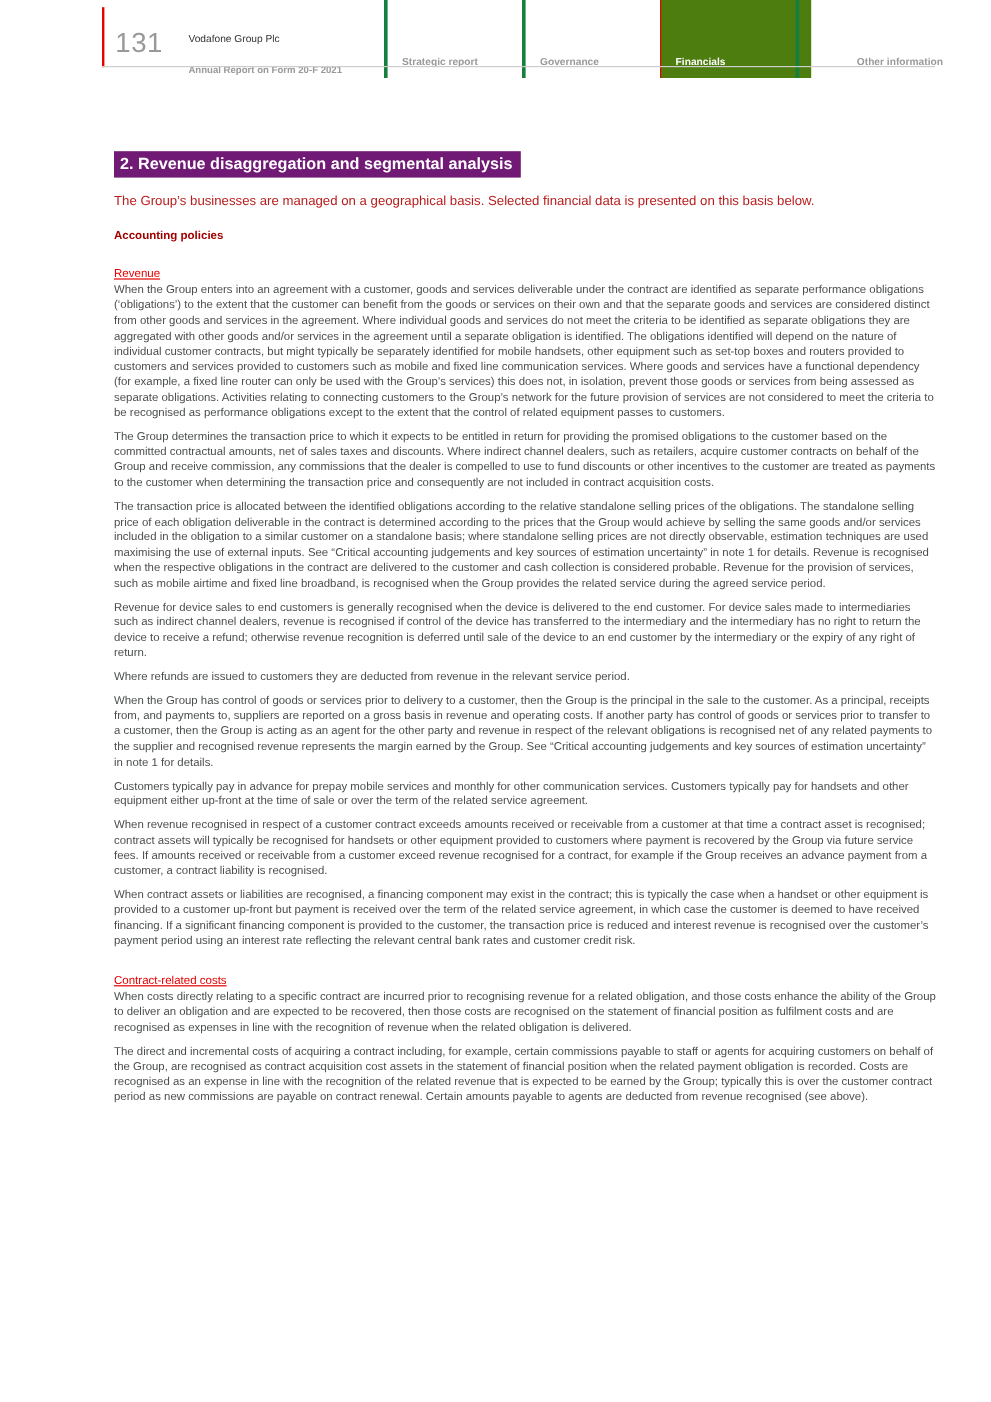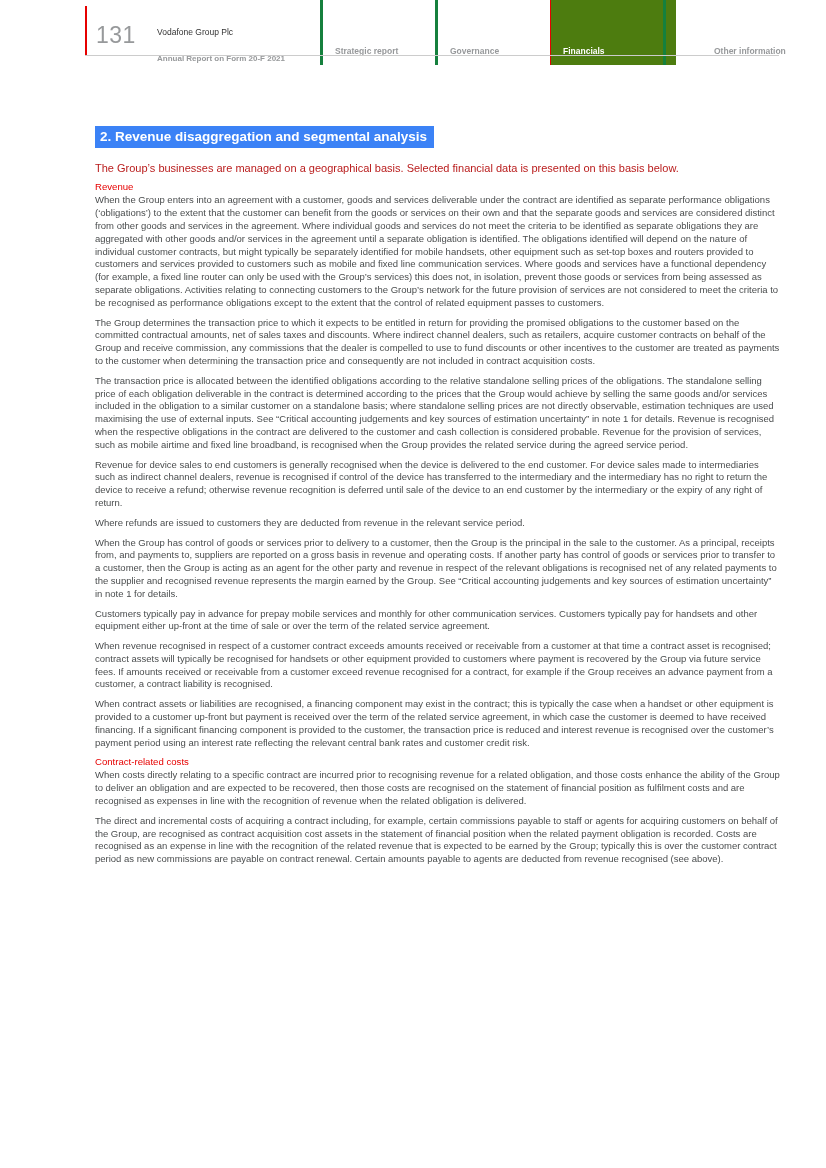--- a/index.html
+++ b/index.html
@@ -32,38 +32,38 @@
   .tab.active { background: #4d7c0f; color: #ffffff; border-left: 1px solid #e60000; }
   .tab-1 { left: 320px; width: 115px; }
   .tab-2 { left: 435px; width: 115px; text-align: right; }
   .tab-3 { left: 550px; width: 113px; }
   .tab-4 { left: 663px; width: 115px; border-right: 1px solid #d9d9d9; padding-left: 48px; }
 
   
   main { margin: 70px 46px 0 95px; width: 686px; }
   .section-heading {
     display: inline-block;
-    background: #3b82f6; color: #ffffff;
+    background: #701a75; color: #ffffff;
     font-size: 13.5px; font-weight: bold;
     padding: 3px 7px 4px 5px;
   }
   .intro {
     color: #b91c1c;
     font-size: 11px; line-height: 1.4;
     margin-top: 13px;
   }
   .ap-heading {
     color: #a00000; font-weight: bold;
     font-size: 9.6px;
     margin-top: 15px;
   }
   .red-sub {
     color: #e60000;
     font-size: 9.6px;
-    margin-top: 5px; margin-bottom: 2px;
+    margin-top: 21px; margin-bottom: 2px; text-decoration: underline;
   }
   p.body {
     color: #4a4d4e;
     font-size: 9.5px; line-height: 12.8px;
     margin: 0 0 7px 0;
     text-align: left;
   }
 </style>
 </head>
 <body>
@@ -88,20 +88,21 @@
     <span>Other information</span>
   </div>
   <div class="header-rule"></div>
 </div>
 
 <main>
   <h1 class="section-heading">2. Revenue disaggregation and segmental analysis</h1>
 
   <p class="intro">The Group’s businesses are managed on a geographical basis. Selected financial data is presented on this basis below.</p>
 
+  <h2 class="ap-heading">Accounting policies</h2>
 
   <h3 class="red-sub">Revenue</h3>
 
   <p class="body">When the Group enters into an agreement with a customer, goods and services deliverable under the contract are identified as separate performance obligations (‘obligations’) to the extent that the customer can benefit from the goods or services on their own and that the separate goods and services are considered distinct from other goods and services in the agreement. Where individual goods and services do not meet the criteria to be identified as separate obligations they are aggregated with other goods and/or services in the agreement until a separate obligation is identified. The obligations identified will depend on the nature of individual customer contracts, but might typically be separately identified for mobile handsets, other equipment such as set-top boxes and routers provided to customers and services provided to customers such as mobile and fixed line communication services. Where goods and services have a functional dependency (for example, a fixed line router can only be used with the Group’s services) this does not, in isolation, prevent those goods or services from being assessed as separate obligations. Activities relating to connecting customers to the Group’s network for the future provision of services are not considered to meet the criteria to be recognised as performance obligations except to the extent that the control of related equipment passes to customers.</p>
   <p class="body">The Group determines the transaction price to which it expects to be entitled in return for providing the promised obligations to the customer based on the committed contractual amounts, net of sales taxes and discounts. Where indirect channel dealers, such as retailers, acquire customer contracts on behalf of the Group and receive commission, any commissions that the dealer is compelled to use to fund discounts or other incentives to the customer are treated as payments to the customer when determining the transaction price and consequently are not included in contract acquisition costs.</p>
   <p class="body">The transaction price is allocated between the identified obligations according to the relative standalone selling prices of the obligations. The standalone selling price of each obligation deliverable in the contract is determined according to the prices that the Group would achieve by selling the same goods and/or services included in the obligation to a similar customer on a standalone basis; where standalone selling prices are not directly observable, estimation techniques are used maximising the use of external inputs. See “Critical accounting judgements and key sources of estimation uncertainty” in note 1 for details. Revenue is recognised when the respective obligations in the contract are delivered to the customer and cash collection is considered probable. Revenue for the provision of services, such as mobile airtime and fixed line broadband, is recognised when the Group provides the related service during the agreed service period.</p>
   <p class="body">Revenue for device sales to end customers is generally recognised when the device is delivered to the end customer. For device sales made to intermediaries such as indirect channel dealers, revenue is recognised if control of the device has transferred to the intermediary and the intermediary has no right to return the device to receive a refund; otherwise revenue recognition is deferred until sale of the device to an end customer by the intermediary or the expiry of any right of return.</p>
   <p class="body">Where refunds are issued to customers they are deducted from revenue in the relevant service period.</p>
   <p class="body">When the Group has control of goods or services prior to delivery to a customer, then the Group is the principal in the sale to the customer. As a principal, receipts from, and payments to, suppliers are reported on a gross basis in revenue and operating costs. If another party has control of goods or services prior to transfer to a customer, then the Group is acting as an agent for the other party and revenue in respect of the relevant obligations is recognised net of any related payments to the supplier and recognised revenue represents the margin earned by the Group. See “Critical accounting judgements and key sources of estimation uncertainty” in note 1 for details.</p>
   <p class="body">Customers typically pay in advance for prepay mobile services and monthly for other communication services. Customers typically pay for handsets and other equipment either up-front at the time of sale or over the term of the related service agreement.</p>

